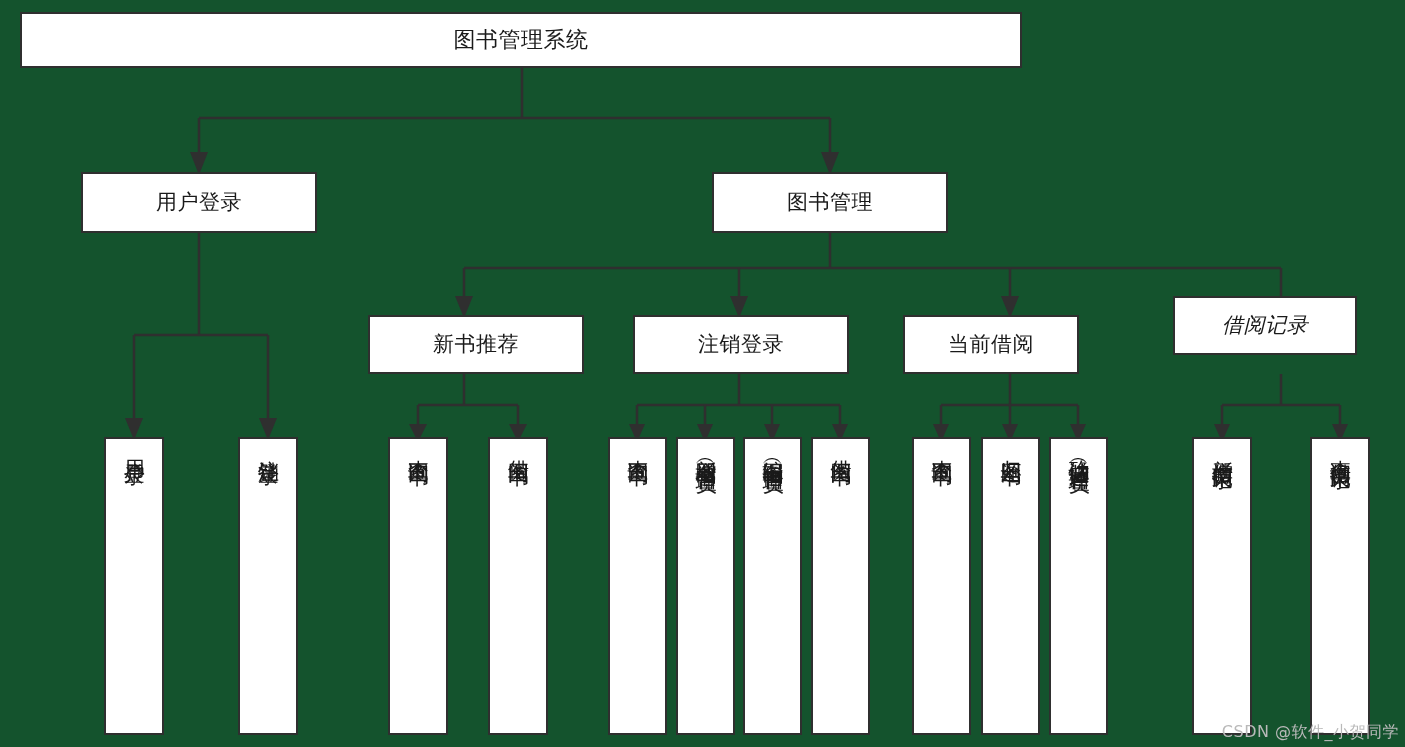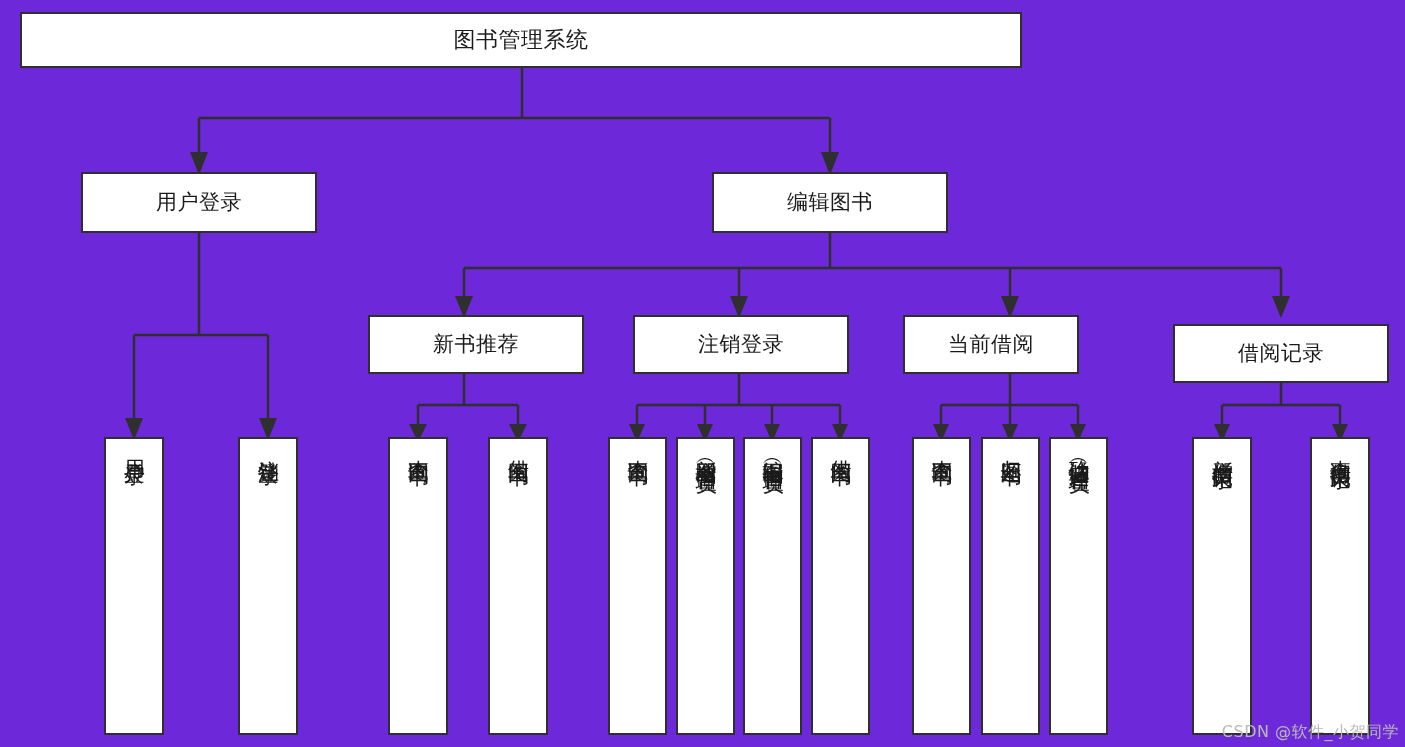--- a/index.html
+++ b/index.html
@@ -7,21 +7,21 @@
     padding: 0;
     background: #ffffff;
   }
   body {
     font-family: "DejaVu Sans", "Liberation Sans", sans-serif;
   }
   #canvas {
     position: relative;
     width: 1405px;
     height: 747px;
-    background: #6d28d9;
+    background: #14532d;
     overflow: hidden;
   }
   .node {
     position: absolute;
     box-sizing: border-box;
     border: 2.5px solid #2f2f2f;
     background: #ffffff;
     display: flex;
     align-items: center;
     justify-content: center;
@@ -165,36 +165,36 @@
 
   <div class="node h root" style="left:20px; top:12px; width:1002px; height:56px;">
     <span class="node-label">图书管理系统</span>
   </div>
 
   <div class="node h" style="left:81px; top:172px; width:236px; height:61px;">
     <span class="node-label">用户登录</span>
   </div>
 
   <div class="node h" style="left:712px; top:172px; width:236px; height:61px;">
-    <span class="node-label">编辑图书</span>
+    <span class="node-label">图书管理</span>
   </div>
 
   <div class="node h" style="left:362px; top:315px; width:216px; height:59px;margin-left:6px;">
     <span class="node-label">新书推荐</span>
   </div>
 
   <div class="node h" style="left:633px; top:315px; width:216px; height:59px;">
     <span class="node-label">注销登录</span>
   </div>
 
   <div class="node h" style="left:903px; top:315px; width:176px; height:59px;">
     <span class="node-label">当前借阅</span>
   </div>
 
-  <div class="node h" style="left:1173px; top:324px; width:216px; height:59px;">
+  <div class="node h" style="left:1173px; top:296px; width:184px; height:59px;font-style:italic;">
     <span class="node-label">借阅记录</span>
   </div>
 
   <div class="node v" style="left:104px; top:437px; width:60px; height:298px;">
     <span class="node-label">用户登录</span>
   </div>
   <div class="node v" style="left:238px; top:437px; width:60px; height:298px;">
     <span class="node-label">注销登录</span>
   </div>
 

